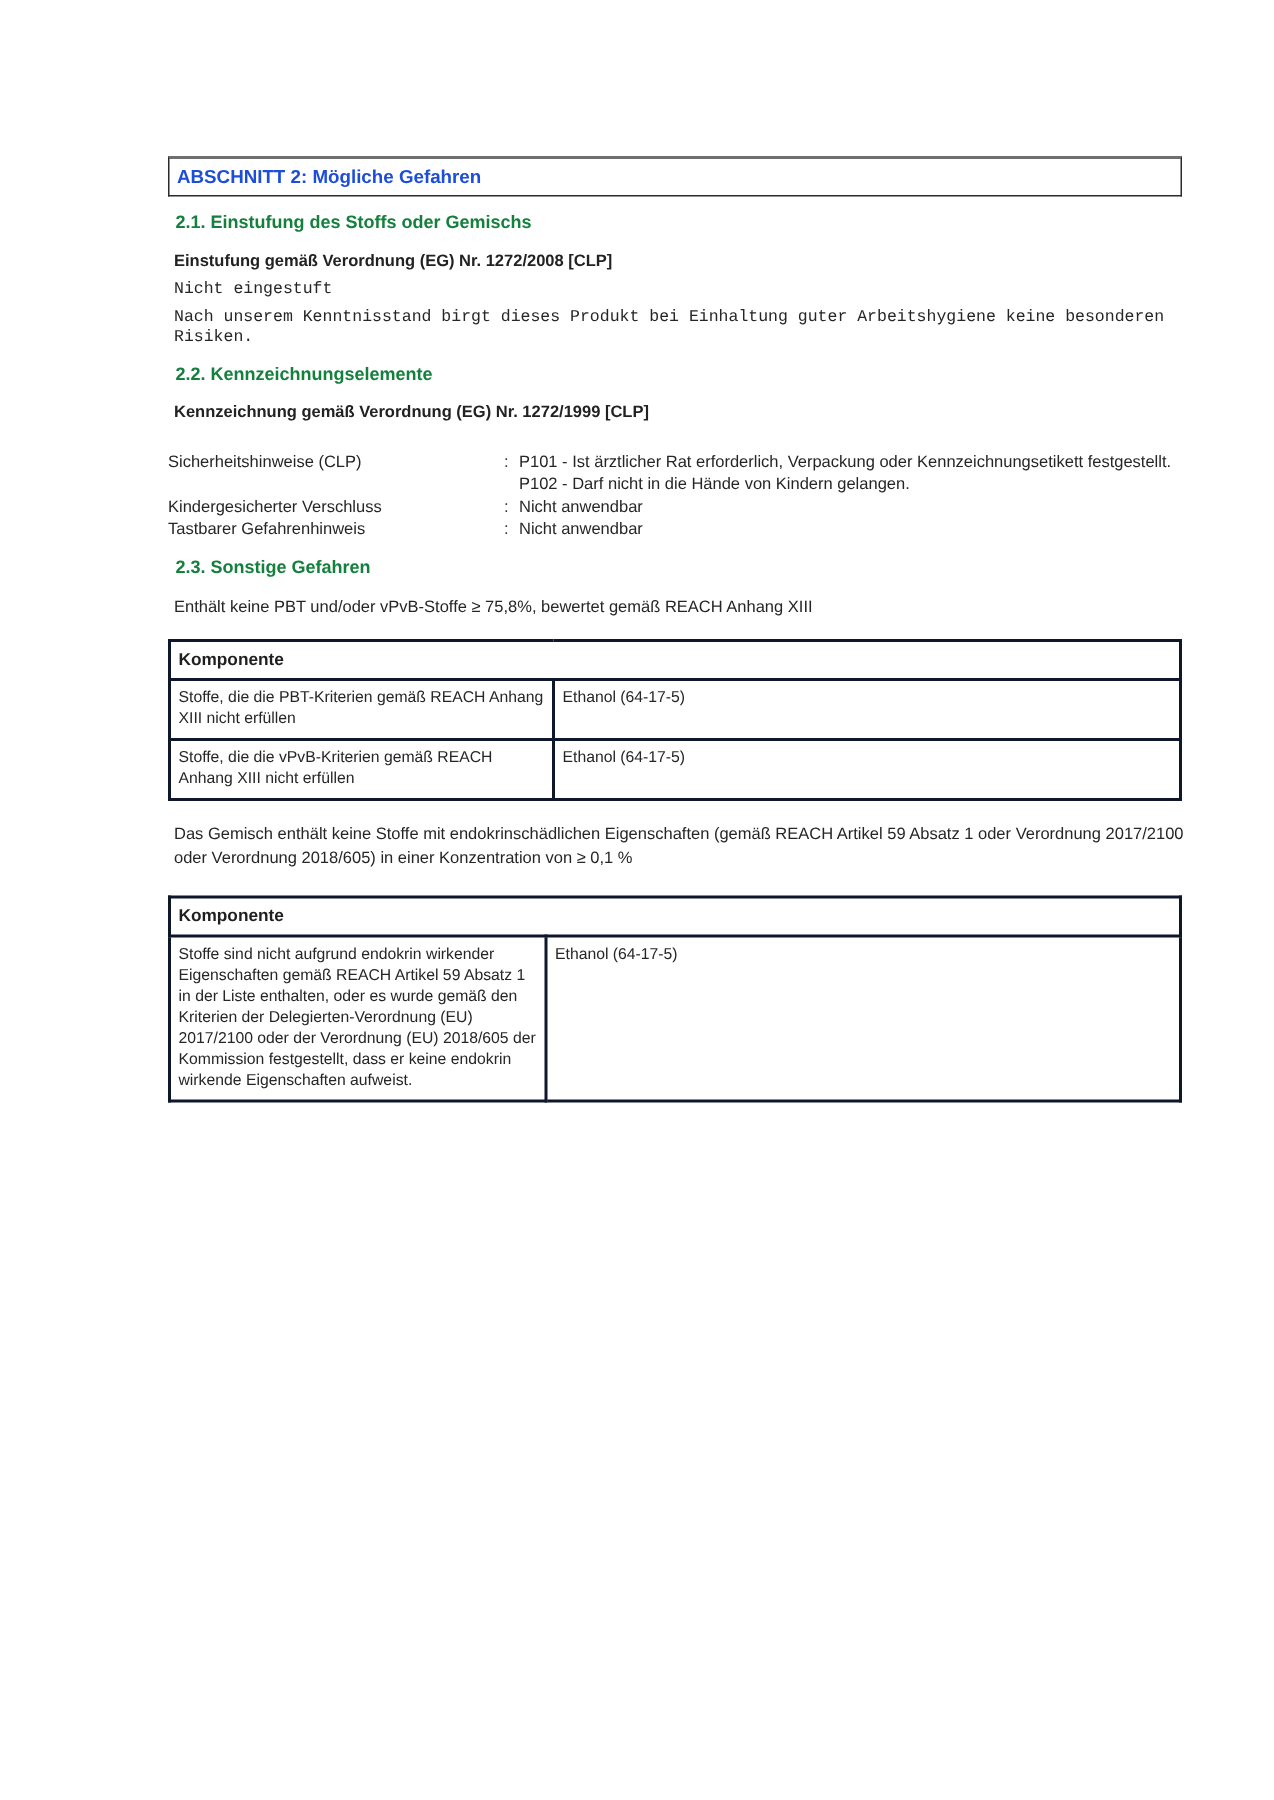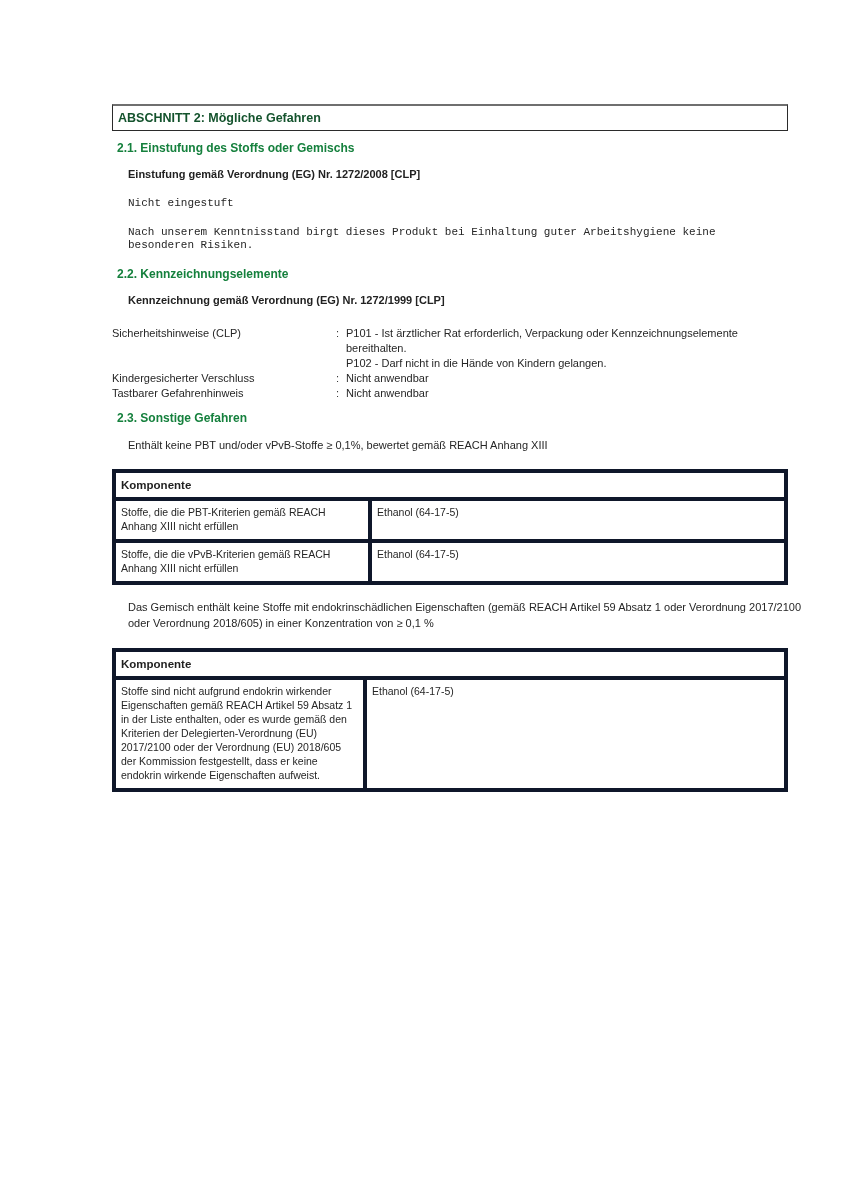--- a/index.html
+++ b/index.html
@@ -2,27 +2,27 @@
 <html lang="de"><head>
 <meta charset="utf-8">
 <style>
   html,body{margin:0;padding:0;}
   body{
     width:849px;height:1200px;background:#ffffff;
     font-family:"Liberation Sans","DejaVu Sans",sans-serif;
     color:#262626;position:relative;
   }
   .content{position:absolute;left:112px;top:104px;width:676px;}
-  p,h2{margin:16px;padding:0;}
+  p,h2{margin:4px;padding:0;}
 
   .section-box{
     border:1px solid #2b2b2b;
     border-top:2px solid #6f6f6f;
     padding:5px 4px 5px 5px;
-    font-size:12.5px;font-weight:bold;color:#14532d;
+    font-size:12.5px;font-weight:bold;color:#1d4ed8;
   }
   h2.sec-title{
     font-size:12px;font-weight:bold;color:#15803d;
     margin:11px 0 0 5px;line-height:13px;
   }
   .bold-head{font-size:11px;font-weight:bold;line-height:13px;margin-top:13px;color:#222;}
   .body-line{font-size:11px;line-height:13px;margin-top:6px;font-family:Liberation Mono, monospace;}
 
   .kv-group{margin-top:19px;}
   .kv{
@@ -35,21 +35,21 @@
   .kv-value .vline{display:block;}
 
   .stmt{font-size:11px;line-height:16px;margin-top:12px;width:676px;}
 
   table.comp{
     border-collapse:collapse;width:676px;margin-top:13px;
     table-layout:fixed;
   }
   table.comp{border:2px solid #2e2e2e;}
   table.comp th,table.comp td{
-    border:4px solid #0f172a;text-align:left;vertical-align:top;
+    border:2px solid #0f172a;text-align:left;vertical-align:top;
     font-size:10.5px;line-height:14px;padding:4px 5px 6px 5px;
     overflow:hidden;
   }
   table.comp th{font-size:11.5px;font-weight:bold;padding:5px;color:#1f1f1f;}
   table.comp .col-criteria{width:256px;}
   table.comp.t2 .col-criteria{width:251px;}
 </style>
 </head>
 <body>
 
@@ -69,21 +69,21 @@
   <h2 class="sec-title">2.2. Kennzeichnungselemente</h2>
 
   <p class="bold-head">Kennzeichnung gemäß Verordnung (EG) Nr. 1272/1999 [CLP]</p>
 
   <div class="kv-group">
 
     <div class="kv">
       <span class="kv-label">Sicherheitshinweise (CLP)</span>
       <span class="kv-colon">:</span>
       <span class="kv-value">
-        <span class="vline">P101 - Ist ärztlicher Rat erforderlich, Verpackung oder Kennzeichnungselemente bereithalten.</span>
+        <span class="vline">P101 - Ist ärztlicher Rat erforderlich, Verpackung oder Kennzeichnungsetikett festgestellt.</span>
         <span class="vline">P102 - Darf nicht in die Hände von Kindern gelangen.</span>
       </span>
     </div>
 
     <div class="kv">
       <span class="kv-label">Kindergesicherter Verschluss</span>
       <span class="kv-colon">:</span>
       <span class="kv-value">
         <span class="vline">Nicht anwendbar</span>
       </span>
@@ -94,21 +94,21 @@
       <span class="kv-colon">:</span>
       <span class="kv-value">
         <span class="vline">Nicht anwendbar</span>
       </span>
     </div>
 
   </div>
 
   <h2 class="sec-title">2.3. Sonstige Gefahren</h2>
 
-  <p class="stmt">Enthält keine PBT und/oder vPvB-Stoffe ≥ 0,1%, bewertet gemäß REACH Anhang XIII</p>
+  <p class="stmt">Enthält keine PBT und/oder vPvB-Stoffe ≥ 75,8%, bewertet gemäß REACH Anhang XIII</p>
 
   <table class="comp t1">
     <colgroup>
         <col class="col-criteria">
         <col>
       </colgroup>
     <thead>
       <tr>
         <th colspan="2">Komponente</th>
       </tr>

